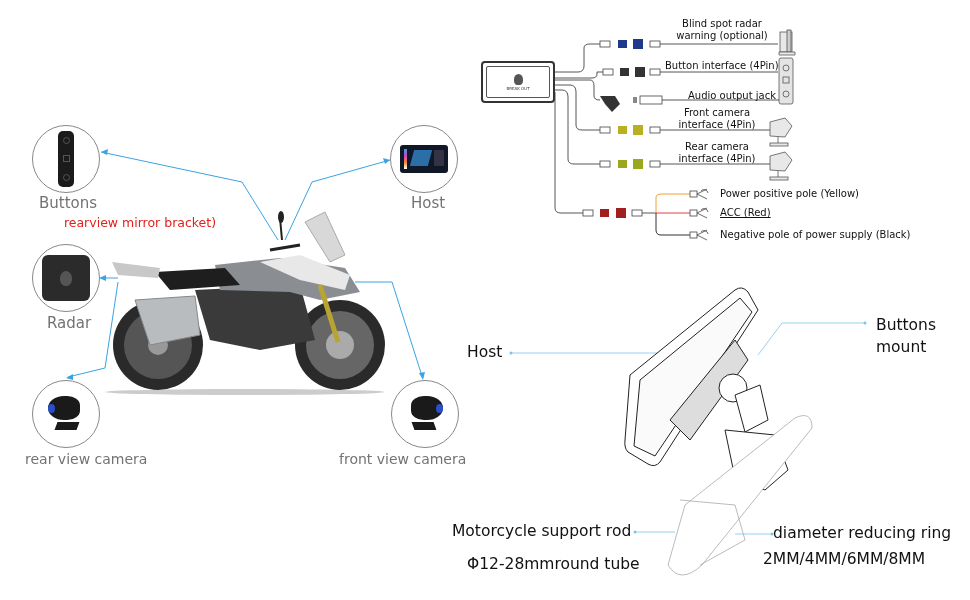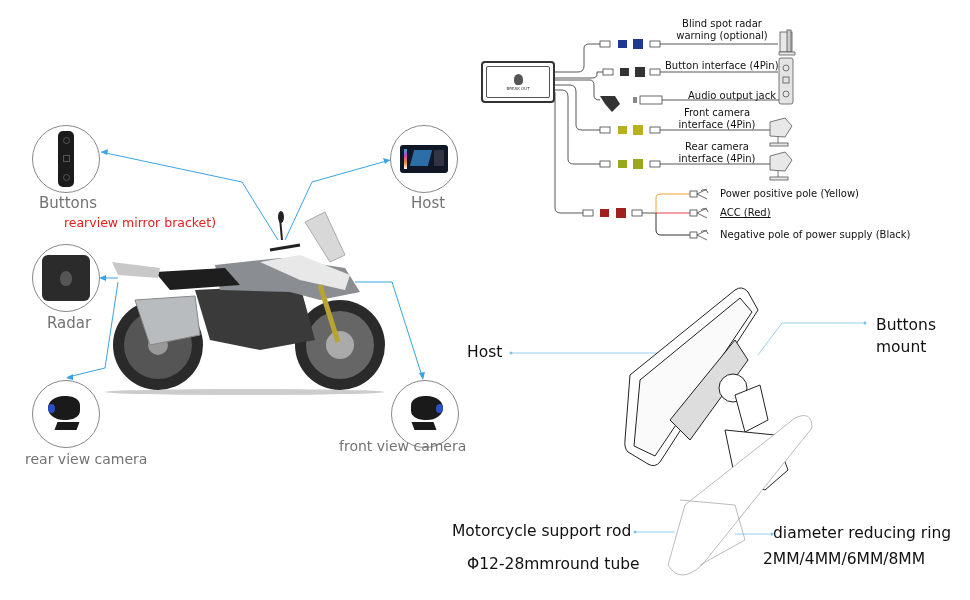--- a/index.html
+++ b/index.html
@@ -222,21 +222,21 @@
   </div>
 </div>
 
 <div class="lbl big-label" style="left:39px;top:194px;">Buttons</div>
 <div class="lbl red-note" style="left:40px;top:215px;width:200px;">
   <div>rearview mirror bracket)</div>
 </div>
 <div class="lbl big-label" style="left:411px;top:194px;">Host</div>
 <div class="lbl big-label" style="left:47px;top:314px;">Radar</div>
 <div class="lbl big-label" style="left:25px;top:451px;font-size:14px;">rear view camera</div>
-<div class="lbl big-label" style="left:339px;top:438px;font-size:14px;">front view camera</div>
+<div class="lbl big-label" style="left:339px;top:451px;font-size:14px;">front view camera</div>
 
 <div class="abs" style="left:481px;top:61px;width:70px;height:38px;border:2px solid #333;border-radius:4px;">
   <div class="abs" style="left:3px;top:3px;right:3px;bottom:3px;border:1px solid #555;border-radius:2px;display:flex;flex-direction:column;align-items:center;justify-content:center;">
     <span style="width:9px;height:11px;background:#555;border-radius:50% 50% 40% 40%;"></span>
     <span style="font-size:4px;color:#333;margin-top:1px;">BREAK OUT</span>
   </div>
 </div>
 
 <div class="lbl wlabel" style="left:672px;top:18px;width:100px;">
   <div>Blind spot radar</div>

